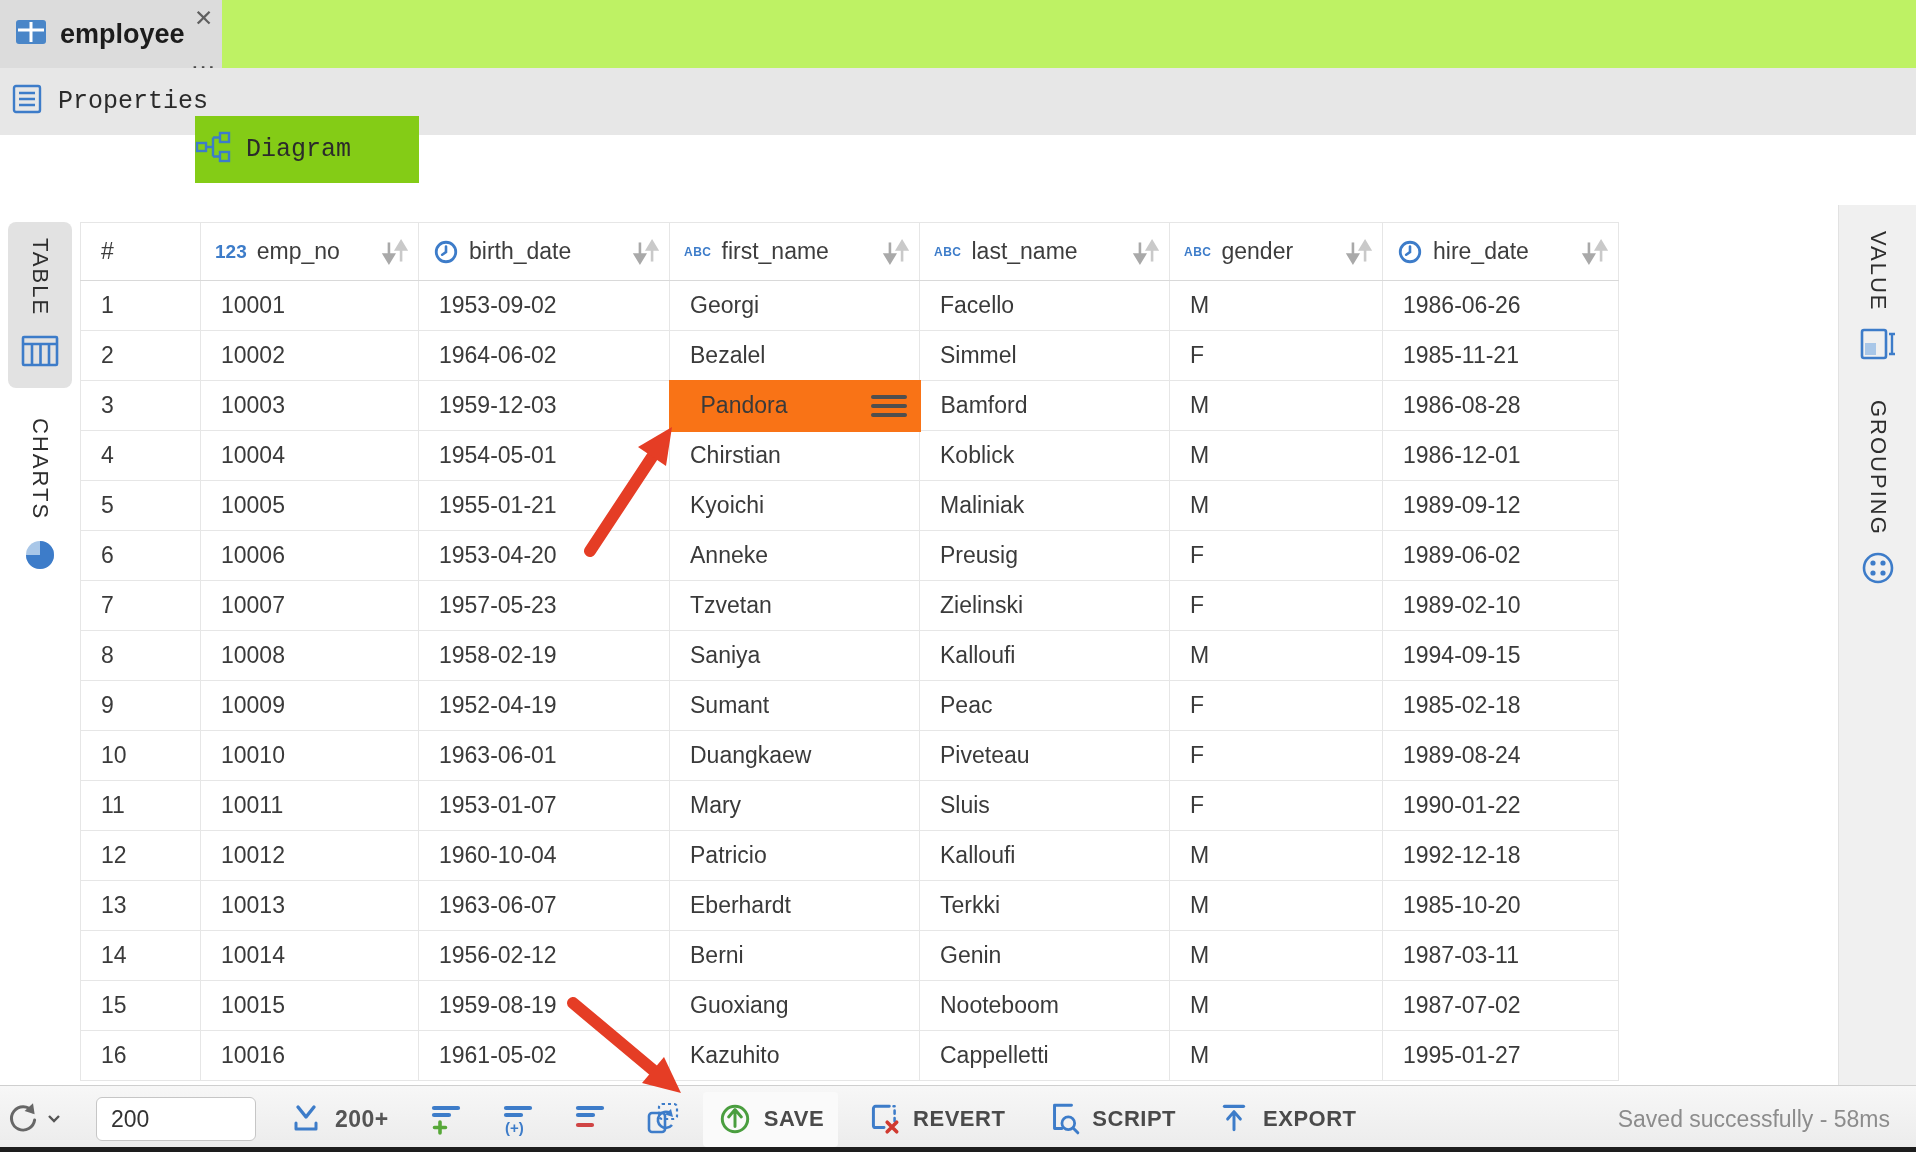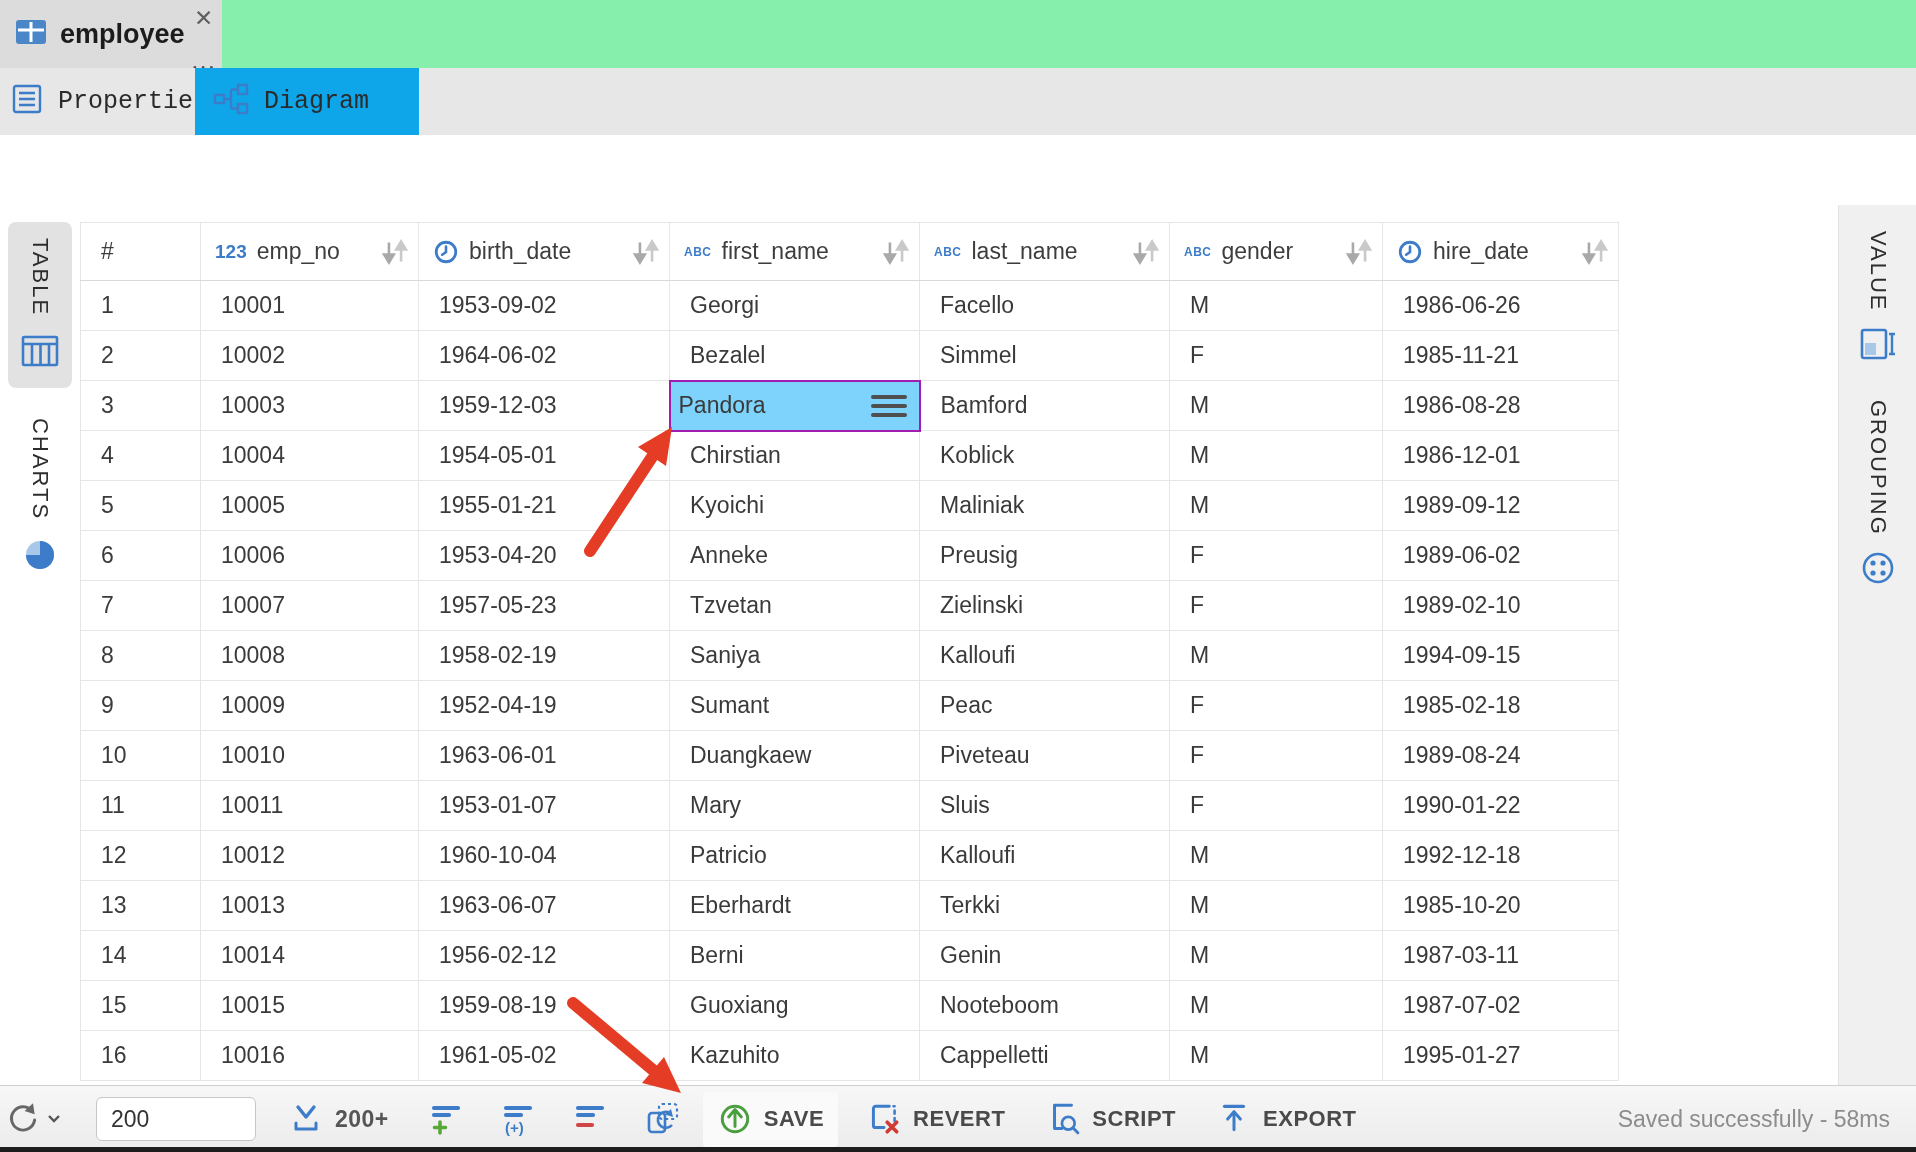--- a/index.html
+++ b/index.html
@@ -1,36 +1,36 @@
 <!DOCTYPE html>
 <html><head>
 <meta charset="utf-8">
 <style>
   html,body{margin:0;padding:0;background:#fff;}
   .app{position:relative;width:1916px;height:1152px;overflow:hidden;background:#fff;
        font-family:"Liberation Sans",sans-serif;color:#333;}
 
   
-  .titlebar{position:absolute;left:0;top:0;width:100%;height:68px;background:#86efac;}
+  .titlebar{position:absolute;left:0;top:0;width:100%;height:68px;background:#bef264;}
   .editor-tab{position:absolute;left:0;top:0;width:222px;height:68px;background:#dcdcdc;
       display:flex;align-items:center;padding-left:14px;box-sizing:border-box;cursor:pointer;}
   .editor-tab .etitle{margin-left:12px;font-size:27px;font-weight:bold;color:#1c1c1c;}
   .tab-ctrl{position:absolute;right:6px;top:2px;height:64px;display:flex;flex-direction:column;
       align-items:center;justify-content:space-between;padding:4px 0 6px;}
   .tab-close{font-size:23px;color:#5f5f5f;line-height:24px;cursor:pointer;}
   .tab-dots{font-size:26px;letter-spacing:1px;color:#4a4a4a;line-height:8px;height:14px;overflow:hidden;cursor:pointer;}
 
   
   .view-tabs{position:absolute;left:0;top:68px;width:100%;height:67px;background:#e7e7e7;display:flex;font-family:Liberation Mono, monospace;}
   .vtab{display:flex;align-items:center;height:100%;box-sizing:border-box;cursor:pointer;}
   .vtab .vlabel{font-size:25px;color:#2b2b2b;}
   .vtab-properties{width:195px;padding-left:10px;gap:14px;}
   .vtab-data{width:142px;background:#fff;border-top:5px solid #c7394b;padding-left:16px;gap:13px;}
   .vtab-data .vlabel{font-weight:bold;color:#111;}
-  .vtab-diagram{width:224px;background:#0ea5e9;padding-left:18px;gap:13px;}
+  .vtab-diagram{width:224px;background:#84cc16;gap:13px;margin-top:48px;}
 
   
   .filter-row{position:absolute;left:0;top:135px;width:100%;height:70px;background:#f1f1f1;}
   .filter-input{position:absolute;left:80px;top:23px;width:1633px;height:42px;border:1px solid #cfcfcf;
       background:#fff;font-family:inherit;font-size:24px;color:#333;padding:0 16px;outline:none;box-sizing:border-box;}
   .filter-input::placeholder{color:#909090;}
   .filter-check{position:absolute;left:1766px;top:17px;border:none;background:none;padding:0;cursor:pointer;}
   .filter-eraser{position:absolute;left:1822px;top:14px;border:none;background:none;padding:0;cursor:pointer;}
 
   
@@ -54,21 +54,21 @@
   table.grid{border-collapse:collapse;table-layout:fixed;background:#fff;border:1px solid #d9d9d9;}
   .grid th,.grid td{border:1px solid #e6e6e6;box-sizing:border-box;overflow:hidden;white-space:nowrap;}
   .grid thead th{height:58px;border-bottom:1px solid #d9d9d9;font-weight:400;font-size:23px;color:#3d3d3d;text-align:left;padding:0;}
   .hflex{display:flex;align-items:center;gap:10px;padding:0 8px 0 14px;}
   .hash-pad{padding-left:20px;}
   .sort{margin-left:auto;display:flex;align-items:center;cursor:pointer;}
   .ticon{color:#3d7cc9;font-weight:bold;}
   .tnum{font-size:19px;}
   .tabc{font-size:12px;letter-spacing:0.5px;}
   .grid td{height:50px;padding:0 6px 0 20px;font-size:23px;color:#3a3a3a;cursor:default;}
-  .grid td.sel{border:2px solid #a21caf;background:#7dd3fc;padding-left:8px;position:relative;}
+  .grid td.sel{border:2px solid #f97316;background:#f97316;padding-left:30px;position:relative;}
   .hamburger{position:absolute;right:12px;top:50%;transform:translateY(-50%);display:flex;
       flex-direction:column;gap:5px;width:36px;cursor:pointer;}
   .hamburger i{display:block;height:4px;background:#4f4f4f;border-radius:2px;}
 
   
   .bottom-toolbar{position:absolute;left:0;top:1085px;width:100%;height:67px;
       background:linear-gradient(#f7f7f7,#ebebeb);border-top:1px solid #cfcfcf;
       display:flex;align-items:center;padding-left:4px;box-sizing:border-box;}
   .tb-icon{display:flex;align-items:center;}
   .tb-chevron{margin-left:4px;display:flex;align-items:center;cursor:pointer;}

